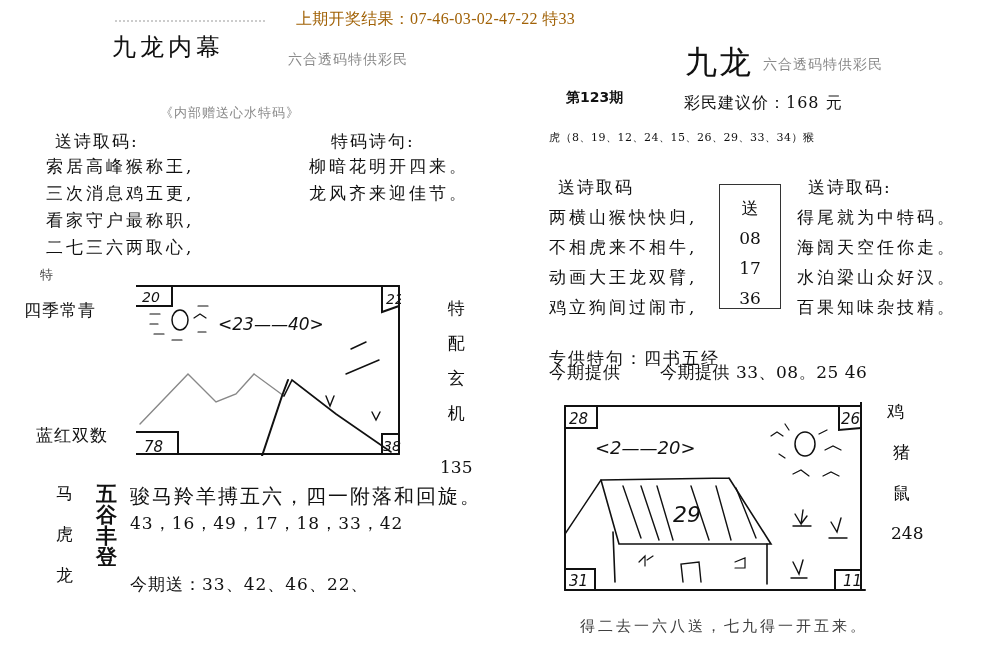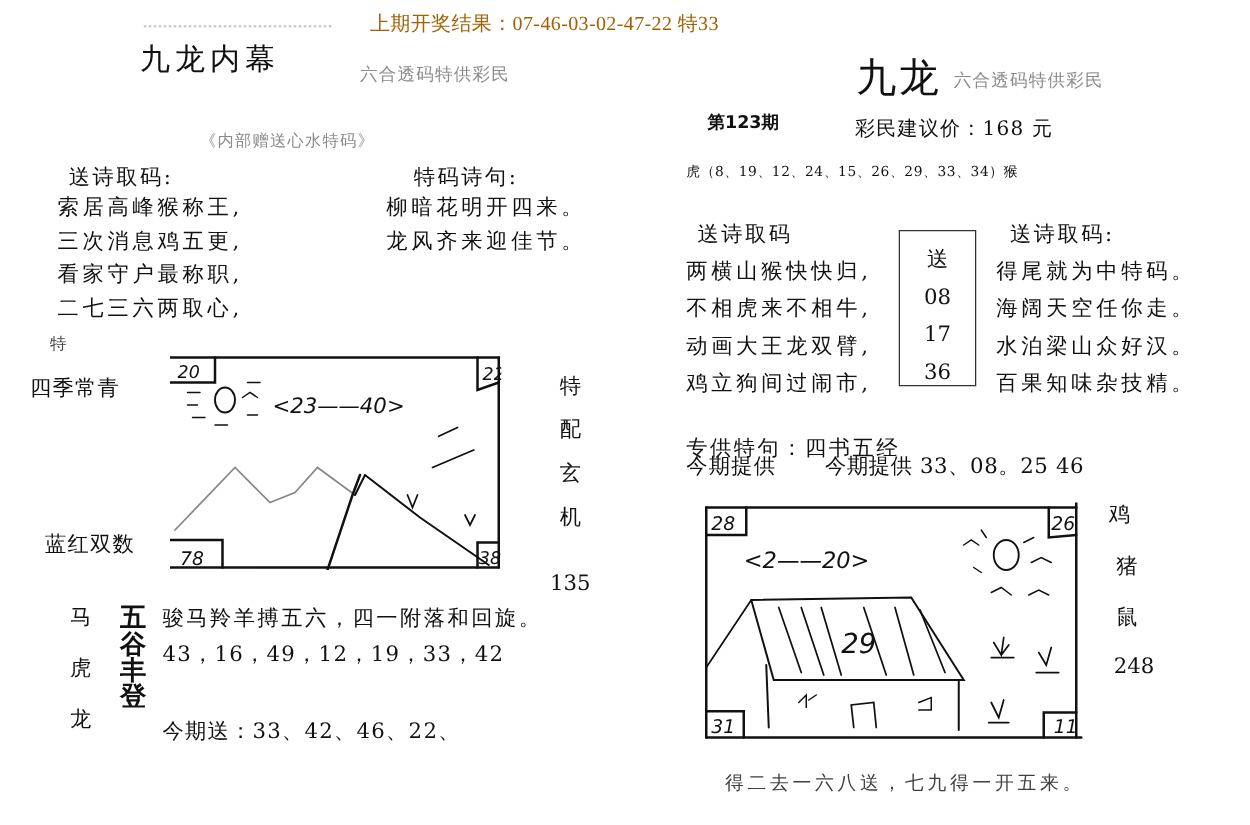--- a/index.html
+++ b/index.html
@@ -32,21 +32,21 @@
 
   .vert-col { display: flex; flex-direction: column; align-items: center; }
   .lp-vert { left: 440px; top: 297px; font-size: 17px; gap: 12px; }
   .lp-vert .num { margin-top: 20px; font-size: 17px; }
 
   .drawing-l { left: 136px; top: 284px; width: 265px; height: 172px; }
 
   .lp-zodiac { left: 56px; top: 482px; font-size: 17px; gap: 18px; }
   .lp-grain { left: 96px; top: 484px; font-size: 21px; line-height: 21px;
               font-family: "DejaVu Sans", "Liberation Sans", sans-serif; font-weight: bold; }
-  .lp-verse { left: 130px; top: 483px; font-size: 17px; letter-spacing: 2px; white-space: nowrap; }
+  .lp-verse { left: 130px; top: 483px; font-size: 20px; letter-spacing: 2px; white-space: nowrap; }
   .lp-nums { left: 130px; top: 512px; font-size: 17px; white-space: nowrap; letter-spacing: 1px; }
   .lp-send { left: 130px; top: 573px; font-size: 17px; white-space: nowrap; letter-spacing: 1px; }
 
   
   .rp-title { left: 685px; top: 41px; font-size: 32px; letter-spacing: 2px; }
   .rp-sub { left: 763px; top: 56px; font-size: 14px; color: #8a8a8a; letter-spacing: 1px; }
   .rp-issue { left: 566px; top: 89px; font-size: 14px; font-weight: bold;
               font-family: "DejaVu Sans", "Liberation Sans", sans-serif; }
   .rp-price { left: 684px; top: 93px; font-size: 16px; letter-spacing: 1px; white-space: nowrap; }
   .rp-tiger { left: 549px; top: 130px; font-size: 11px; white-space: nowrap; letter-spacing: 0.5px; }
@@ -145,21 +145,21 @@
     <span>虎</span>
     <span>龙</span>
   </div>
   <div class="abs vert-col lp-grain">
     <span>五</span>
     <span>谷</span>
     <span>丰</span>
     <span>登</span>
   </div>
   <div class="abs lp-verse">骏马羚羊搏五六，四一附落和回旋。</div>
-  <div class="abs lp-nums">43，16，49，12，19，33，42</div>
+  <div class="abs lp-nums">43，16，49，17，18，33，42</div>
   <div class="abs lp-send">今期送：33、42、46、22、</div>
 </div>
 
 <div>
   <div class="abs rp-title serif">九龙</div>
   <div class="abs rp-sub">六合透码特供彩民</div>
   <div class="abs rp-issue">第123期</div>
   <div class="abs rp-price">彩民建议价：168 元</div>
   <div class="abs rp-tiger">虎（8、19、12、24、15、26、29、33、34）猴</div>
 

